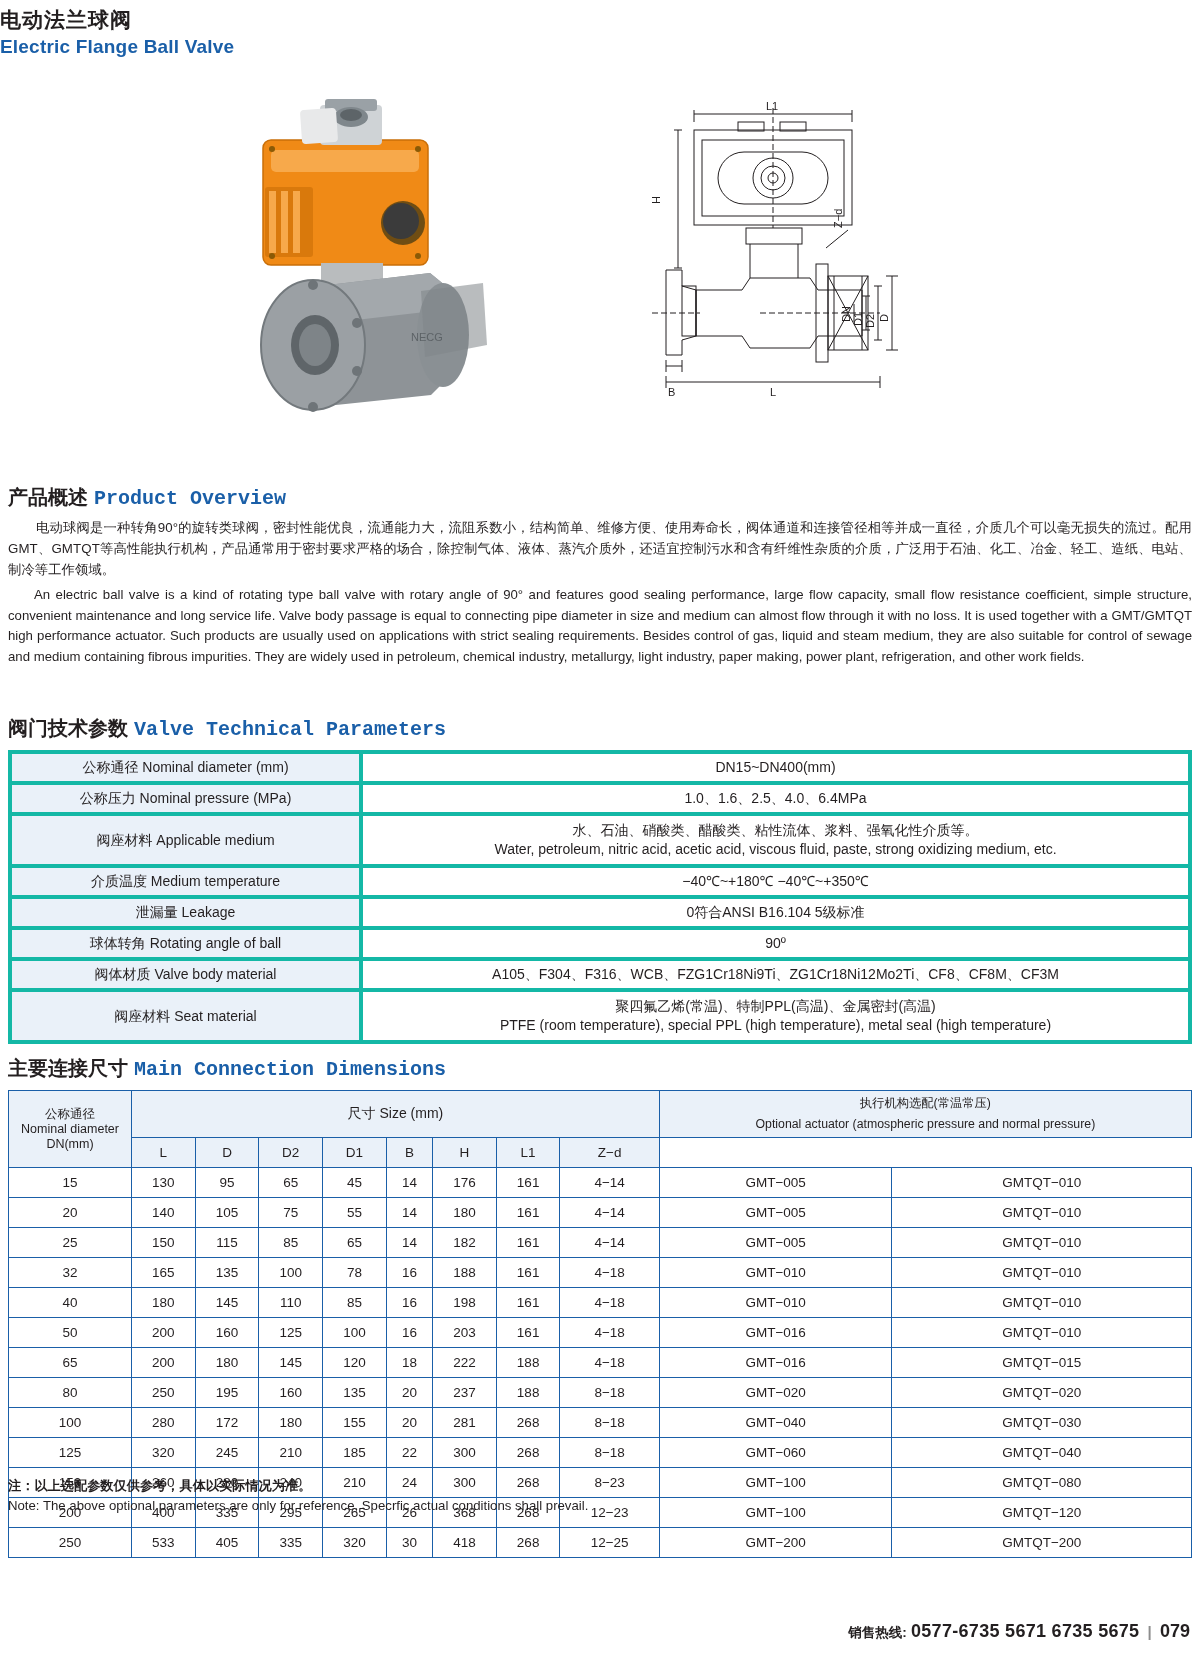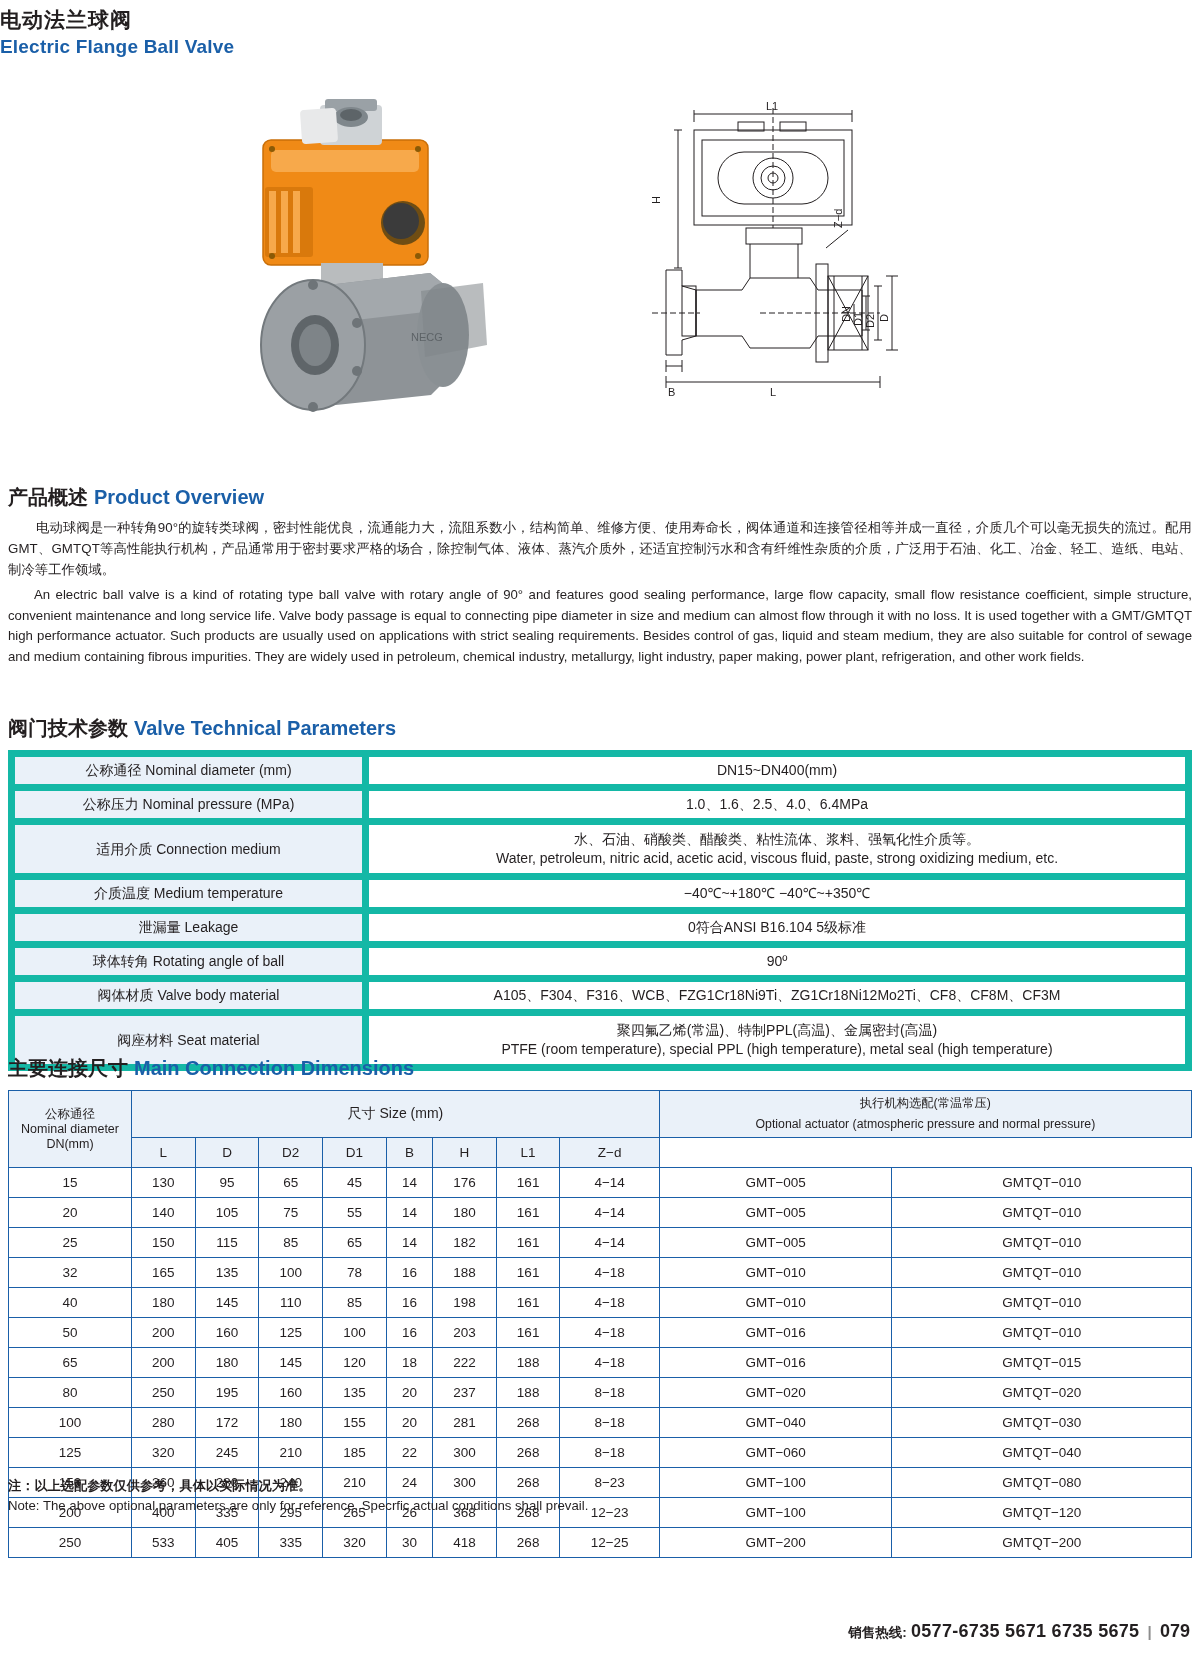--- a/index.html
+++ b/index.html
@@ -70,20 +70,21 @@
     width: 330px;
     height: 350px;
   }
 
   
   .sec-head {
     position: absolute;
     left: 8px;
     font-weight: bold;
     white-space: nowrap;
+    font-family: Liberation Mono, monospace;
   }
   .sec-head .cn {
     font-size: 20px;
     color: #231f20;
   }
   .sec-head .en {
     font-size: 20px;
     color: #1a5fa8;
     margin-left: 6px;
   }
@@ -122,21 +123,21 @@
     border-collapse: collapse;
     font-size: 13.5px;
   }
   .params-table {
     position: absolute;
     left: 8px;
     top: 750px;
     width: 1184px;
   }
   .params-table td {
-    border: 7px solid #14b8a6;
+    border: 4px solid #14b8a6;
     padding: 4px 6px;
     text-align: center;
     vertical-align: middle;
     line-height: 19px;
   }
   .params-table td.label {
     width: 335px;
     background: #eaf1f9;
     font-size: 14px;
   }
@@ -350,21 +351,21 @@
     <tbody>
       <tr>
         <td class="label">公称通径 Nominal diameter (mm)</td>
         <td class="value">DN15~DN400(mm)</td>
       </tr>
       <tr>
         <td class="label">公称压力 Nominal pressure (MPa)</td>
         <td class="value">1.0、1.6、2.5、4.0、6.4MPa</td>
       </tr>
       <tr class="tall">
-        <td class="label">适用介质 Connection medium</td>
+        <td class="label">阀座材料 Applicable medium</td>
         <td class="value" style="white-space: pre-line;">水、石油、硝酸类、醋酸类、粘性流体、浆料、强氧化性介质等。
 Water, petroleum, nitric acid, acetic acid, viscous fluid, paste, strong oxidizing medium, etc.</td>
       </tr>
       <tr>
         <td class="label">介质温度 Medium temperature</td>
         <td class="value">−40℃~+180℃   −40℃~+350℃</td>
       </tr>
       <tr>
         <td class="label">泄漏量 Leakage</td>
         <td class="value">0符合ANSI B16.104 5级标准</td>

